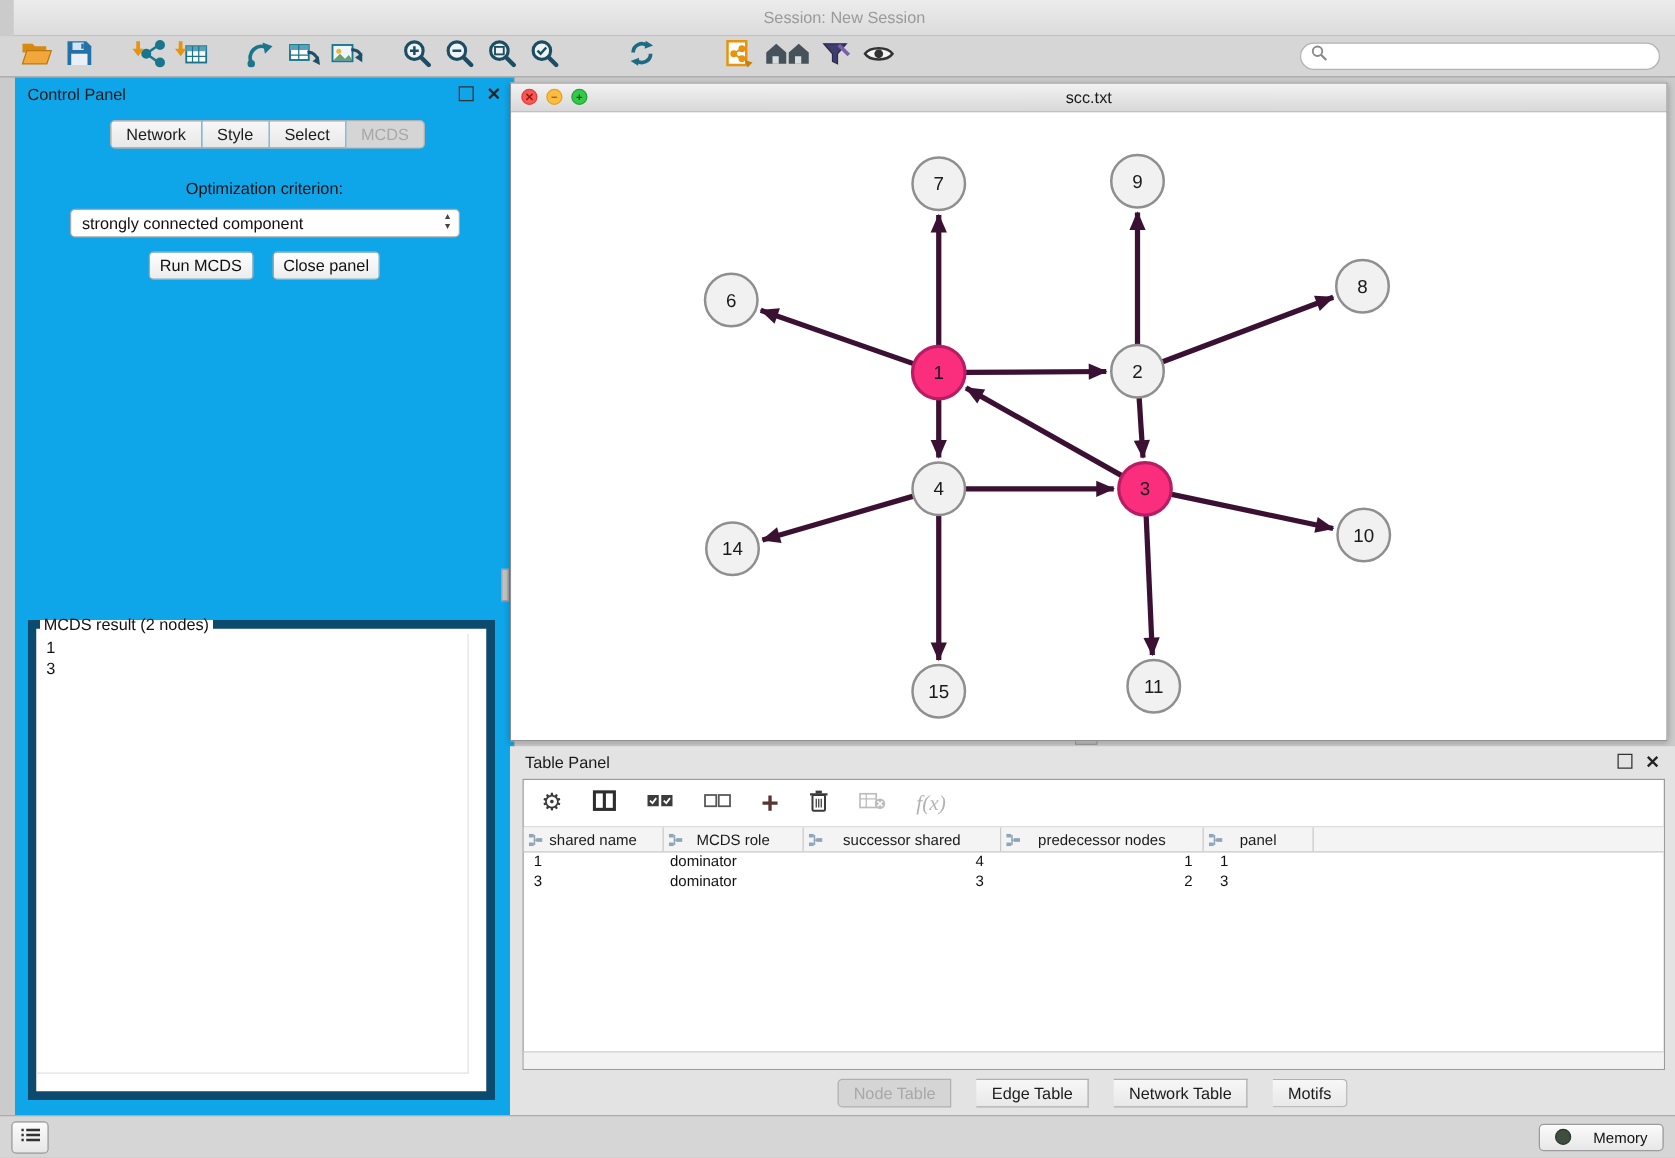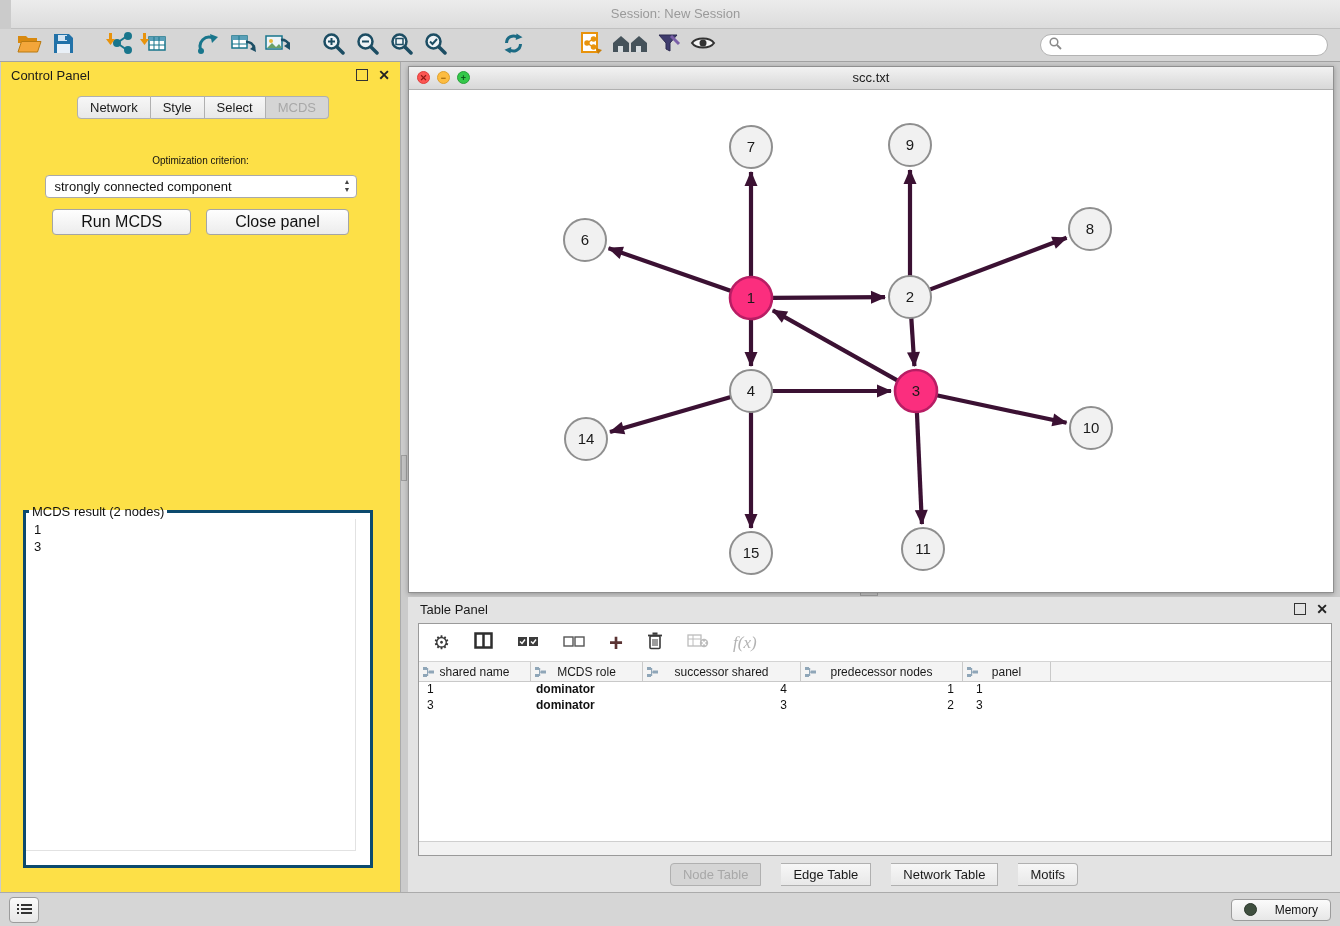--- a/index.html
+++ b/index.html
@@ -10,36 +10,36 @@
   .titlebar{position:absolute;top:0;left:11px;right:0;height:28px;background:linear-gradient(#ececec,#dcdcdc);border-bottom:1px solid #c0c0c0;text-align:center;line-height:28px;font-size:13px;color:#9a9a9a;}
 
   
   .toolbar{position:absolute;top:29px;left:0;right:0;height:33px;background:#d6d6d6;border-bottom:1px solid #a2a2a2;display:flex;align-items:center;padding:0 12px;box-sizing:border-box;}
   .tbtn{width:34px;height:28px;display:flex;align-items:center;justify-content:center;flex:0 0 auto;}
   .tgap{width:22px;flex:0 0 auto;}
   .search-wrap{margin-left:auto;width:288px;height:22px;background:#fff;border:1px solid #b3b3b3;border-radius:12px;display:flex;align-items:center;padding:0 8px;box-sizing:border-box;}
   .search-wrap input{border:none;outline:none;flex:1;font-size:13px;font-family:"Liberation Sans",sans-serif;background:transparent;margin-left:6px;}
 
   
-  .control-panel{position:absolute;top:62px;left:1px;width:400px;bottom:34px;background:#fde047;border-right:1px solid #ababab;box-sizing:border-box;}
+  .control-panel{position:absolute;top:62px;left:12px;width:400px;bottom:34px;background:#0ea5e9;border-right:1px solid #ababab;box-sizing:border-box;}
   .panel-header{height:26px;display:flex;align-items:center;padding:0 10px;font-size:13px;color:#1a1a1a;}
   .panel-header .win-icons{margin-left:auto;display:flex;gap:10px;align-items:center;}
   .float-box{width:10px;height:10px;border:1.5px solid #333;display:inline-block;}
   .close-x{font-size:14px;font-weight:bold;color:#222;line-height:10px;}
   .tabbar{display:flex;padding-left:76px;margin-top:8px;}
   .tab{border:1px solid #b0b0b0;background:linear-gradient(#f7f7f7,#e8e8e8);padding:3px 12px;font-size:13px;color:#1a1a1a;border-left:none;}
   .tab:first-child{border-left:1px solid #b0b0b0;border-radius:4px 0 0 4px;}
   .tab:last-child{border-radius:0 4px 4px 0;}
   .tab.active{background:#d5d5d5;color:#a8a8a8;}
-  .opt-label{text-align:center;margin-top:36px;font-size:10px;color:#111;}
+  .opt-label{text-align:center;margin-top:24px;font-size:13px;color:#111;}
   .combo{width:312px;height:23px;margin:9px auto 0 auto;background:#fff;border:1px solid #a9a9a9;border-radius:4px;position:relative;font-size:13px;line-height:21px;padding-left:9px;box-sizing:border-box;color:#111;}
   .combo .spinner{position:absolute;right:5px;top:2px;display:flex;flex-direction:column;font-size:7px;line-height:8px;color:#444;}
   .btn-row{display:flex;justify-content:center;gap:15px;margin-top:11px;}
-  .pbtn{background:linear-gradient(#fefefe,#ececec);border:1px solid #a5a5a5;border-radius:4px;padding:3px 28px;font-size:16px;color:#111;}
-  fieldset.result{position:absolute;left:10px;right:15px;top:430px;bottom:12px;background:#fff;border:3px solid #0c4a6e;margin:12px;padding:2px 0 0 0;}
+  .pbtn{background:linear-gradient(#fefefe,#ececec);border:1px solid #a5a5a5;border-radius:4px;padding:3px 8px;font-size:13px;color:#111;}
+  fieldset.result{position:absolute;left:10px;right:15px;top:430px;bottom:12px;background:#fff;border:7px solid #0c4a6e;margin:0;padding:2px 0 0 0;}
   fieldset.result legend{font-size:13px;color:#111;padding:0 3px;margin-left:3px;}
   .result-line{font-size:13px;color:#111;line-height:17px;padding-left:8px;}
   .result-scroll-v{position:absolute;top:0;right:14px;bottom:14px;width:1px;background:#e2e2e2;}
   .result-scroll-h{position:absolute;left:0;right:14px;bottom:14px;height:1px;background:#e2e2e2;}
 
   
   .network-window{position:absolute;left:408px;top:66px;width:926px;height:527px;background:#fff;border:1px solid #8f8f8f;box-shadow:0 1px 5px rgba(0,0,0,.28);box-sizing:border-box;}
   .nw-titlebar{height:22px;background:linear-gradient(#f2f2f2,#d8d8d8);border-bottom:1px solid #b0b0b0;position:relative;text-align:center;line-height:22px;font-size:13px;color:#1a1a1a;}
   .traffic{position:absolute;left:8px;top:4px;display:flex;gap:7px;}
   .tl{width:13px;height:13px;border-radius:50%;font-size:9px;font-weight:bold;display:flex;align-items:center;justify-content:center;box-sizing:border-box;}
@@ -62,21 +62,21 @@
   .tp-icon{display:flex;align-items:center;justify-content:center;}
   .gear-glyph{font-size:19px;color:#3a3a3a;line-height:19px;}
   .plus-glyph{font-size:24px;font-weight:bold;color:#5a3333;line-height:20px;}
   .fx-glyph{font-family:"Liberation Serif",serif;font-style:italic;font-size:17px;color:#b3b3b3;}
   .thead{display:flex;height:19px;background:#f4f4f4;border-bottom:1px solid #c9c9c9;font-size:12px;color:#1a1a1a;}
   .th{display:flex;align-items:center;justify-content:center;position:relative;border-right:1px solid #c9c9c9;box-sizing:border-box;}
   .th .hier{position:absolute;left:4px;top:4px;}
   .trow{display:flex;height:16px;font-size:12px;color:#111;}
   .td{box-sizing:border-box;overflow:hidden;white-space:nowrap;}
   .c0{width:112px;} .c1{width:112px;} .c2{width:158px;} .c3{width:162px;} .c4{width:88px;}
-  .td.c0{padding-left:8px;} .td.c1{padding-left:5px;font-weight:bold;} .td.c2{text-align:right;padding-right:14px;} .td.c3{text-align:right;padding-right:9px;} .td.c4{padding-left:13px;}
+  .td.c0{padding-left:8px;} .td.c1{padding-left:5px;} .td.c2{text-align:right;padding-right:14px;} .td.c3{text-align:right;padding-right:9px;} .td.c4{padding-left:13px;}
   .tp-scrollstrip{position:absolute;left:0;right:0;bottom:0;height:13px;background:#f2f2f2;border-top:1px solid #cfcfcf;}
   .bottom-tabs{position:absolute;bottom:6px;left:0;right:0;display:flex;justify-content:center;gap:20px;}
 
   
   .statusbar{position:absolute;left:0;right:0;bottom:0;height:34px;background:#d6d6d6;border-top:1px solid #ababab;display:flex;align-items:center;padding:0 9px;box-sizing:border-box;}
   .sb-btn{width:28px;height:24px;border:1px solid #9c9c9c;border-radius:4px;background:linear-gradient(#fbfbfb,#e7e7e7);display:flex;align-items:center;justify-content:center;}
   .memory-btn{margin-left:auto;display:flex;align-items:center;gap:18px;border:1px solid #9c9c9c;border-radius:4px;background:linear-gradient(#fbfbfb,#e7e7e7);padding:3px 12px;font-size:12px;color:#111;}
   .mem-dot{width:11px;height:11px;border-radius:50%;background:#3f4f3f;border:1px solid #2b372b;}
 </style>
 </head>

